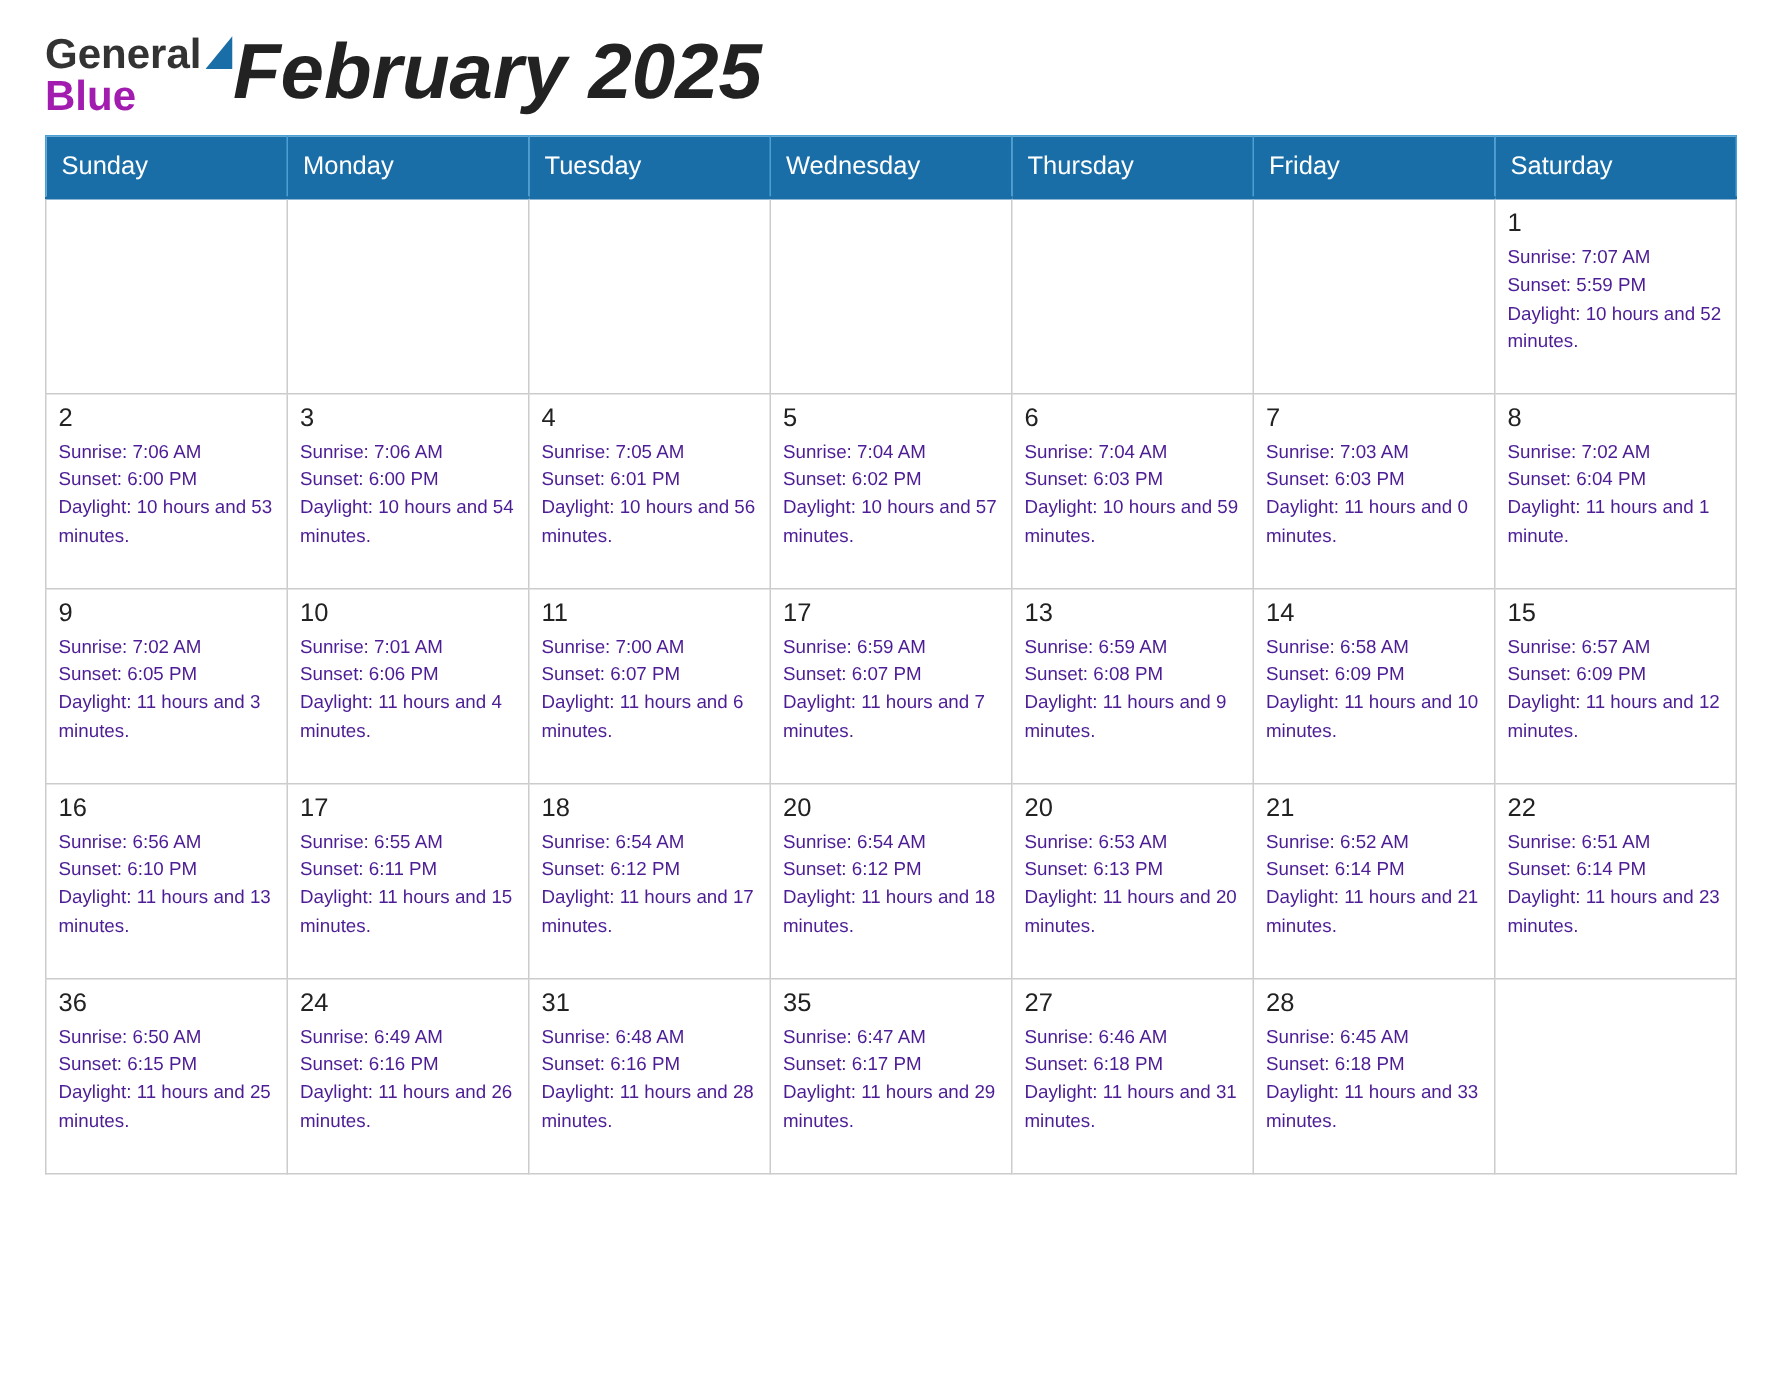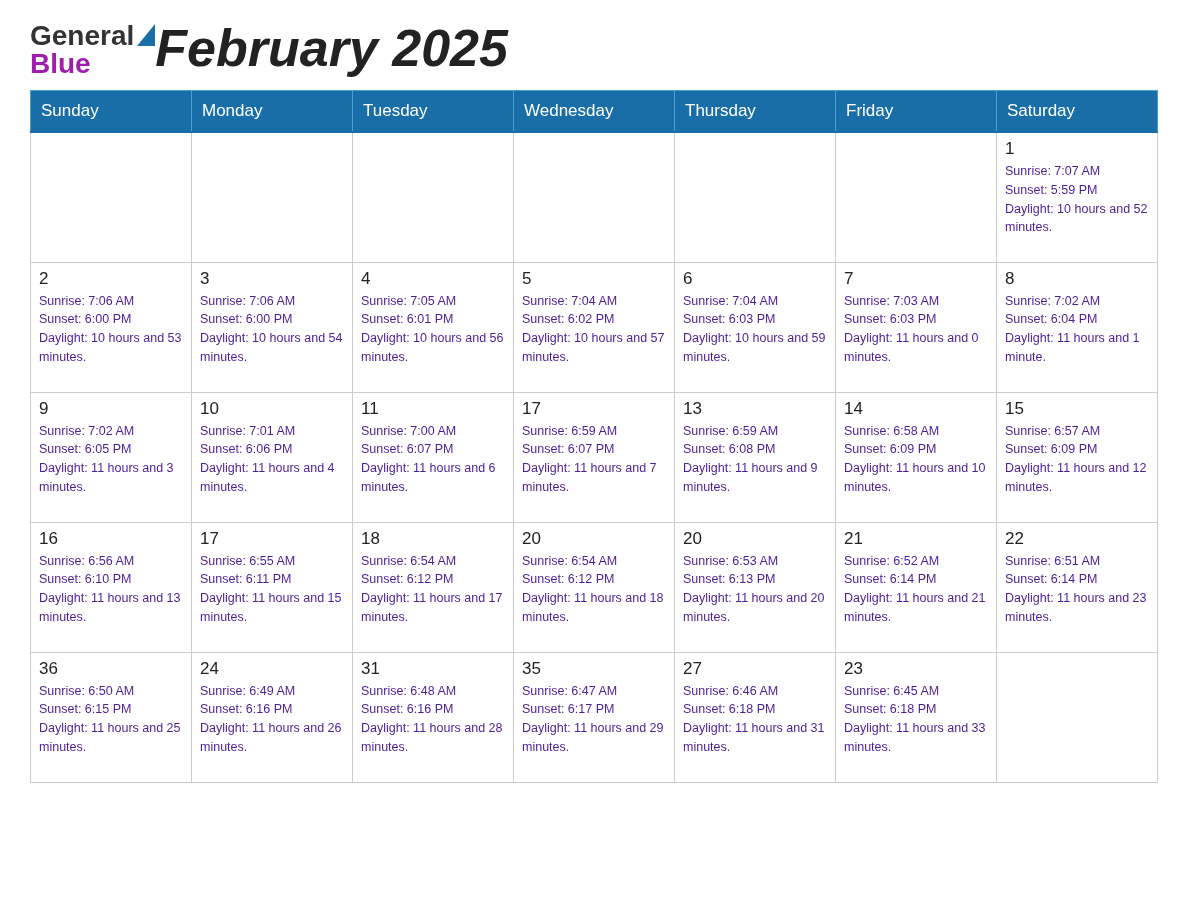--- a/index.html
+++ b/index.html
@@ -244,19 +244,19 @@
         </td>
         <td>
           <span class="day-number">35</span>
           <div class="day-info">Sunrise: 6:47 AM<br>Sunset: 6:17 PM<br>Daylight: 11 hours and 29 minutes.</div>
         </td>
         <td>
           <span class="day-number">27</span>
           <div class="day-info">Sunrise: 6:46 AM<br>Sunset: 6:18 PM<br>Daylight: 11 hours and 31 minutes.</div>
         </td>
         <td>
-          <span class="day-number">23</span>
+          <span class="day-number">28</span>
           <div class="day-info">Sunrise: 6:45 AM<br>Sunset: 6:18 PM<br>Daylight: 11 hours and 33 minutes.</div>
         </td>
         <td class="empty-cell"></td>
       </tr>
     </tbody>
 </table>
 
 </body></html>

